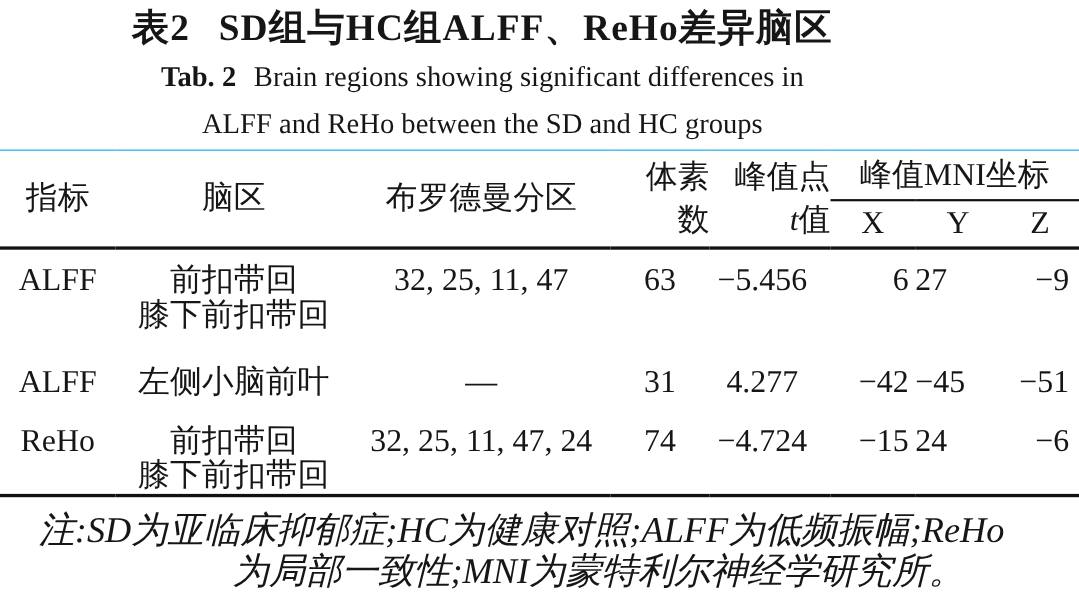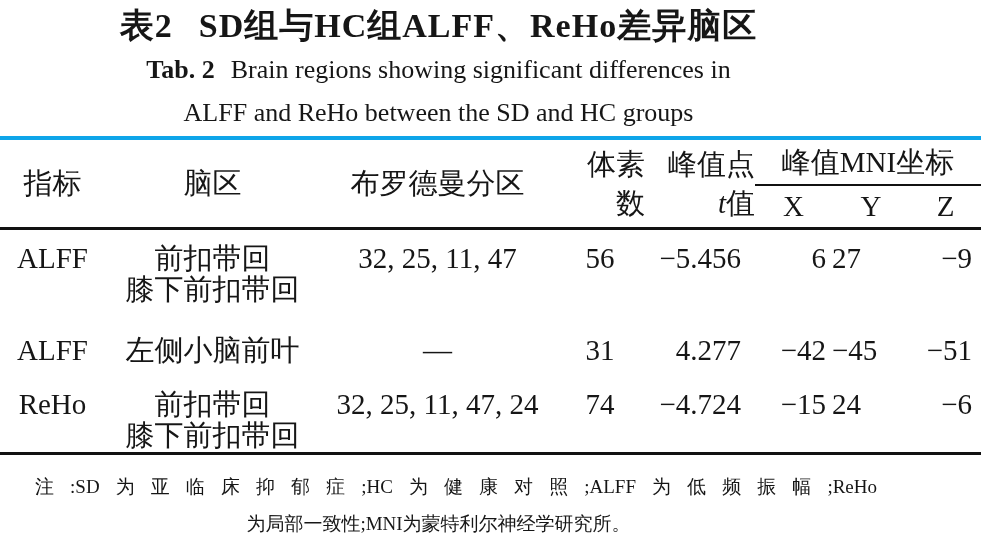--- a/index.html
+++ b/index.html
@@ -31,21 +31,21 @@
     text-align: center;
     white-space: nowrap;
   }
   .en-label { font-weight: 700; margin-right: 16px; }
 
   
   table.results {
     width: 981px;
     table-layout: fixed;
     border-collapse: collapse;
-    border-top: 4px solid #0ea5e9;
+    border-top: 1px solid #0ea5e9;
     border-bottom: 3px solid #111111;
     margin-top: 2px;
     font-size: 29px;
   }
   thead { border-bottom: 3px solid #111111; }
   thead th {
     font-weight: 400;
     padding: 0;
     line-height: 39px;
     text-align: center;
@@ -62,38 +62,39 @@
   tbody td {
     padding: 0;
     vertical-align: top;
     line-height: 31px;
     text-align: center;
   }
   tr.r1 td { padding-top: 13px; padding-bottom: 14px; }
   tr.r2 td { padding-top: 16px; padding-bottom: 14px; }
   tr.r3 td { padding-top: 9px;  padding-bottom: 1px; }
 
-  td.c-t { text-align: right; padding-right: 14px; }
+  td.c-t { text-align: center; padding-right: 14px; }
   td.c-x { text-align: right; padding-right: 6px; }
   td.c-y { text-align: left; padding-right: 8px; }
   td.c-z { text-align: right; padding-right: 9px; }
 
   
   .note {
     margin-top: 13px;
-    font-size: 19px;
+    font-size: 33px;
     line-height: 37px;
+    font-style: italic;
   }
   .note-l1 {
     text-align: justify;
     text-align-last: justify;
     text-indent: 35px;
     white-space: nowrap;
   }
-  .note-l2 { text-align: center; }
+  .note-l2 { text-align: right; }
 </style>
 </head>
 <body>
 
 <div class="page">
 
   <div class="title-zh">
     <span class="zh-label">表2</span><span>SD组与HC组ALFF、ReHo差异脑区</span>
   </div>
   <div class="title-en">
@@ -134,21 +135,21 @@
       </tr>
     </thead>
     <tbody>
       <tr class="r1">
         <td>ALFF</td>
         <td>
           <div>前扣带回</div>
           <div>膝下前扣带回</div>
         </td>
         <td>32, 25, 11, 47</td>
-        <td>56</td>
+        <td>63</td>
         <td class="c-t">−5.456</td>
         <td class="c-x">6</td>
         <td class="c-y">27</td>
         <td class="c-z">−9</td>
       </tr>
       <tr class="r2">
         <td>ALFF</td>
         <td>
           <div>左侧小脑前叶</div>
           <div></div>

